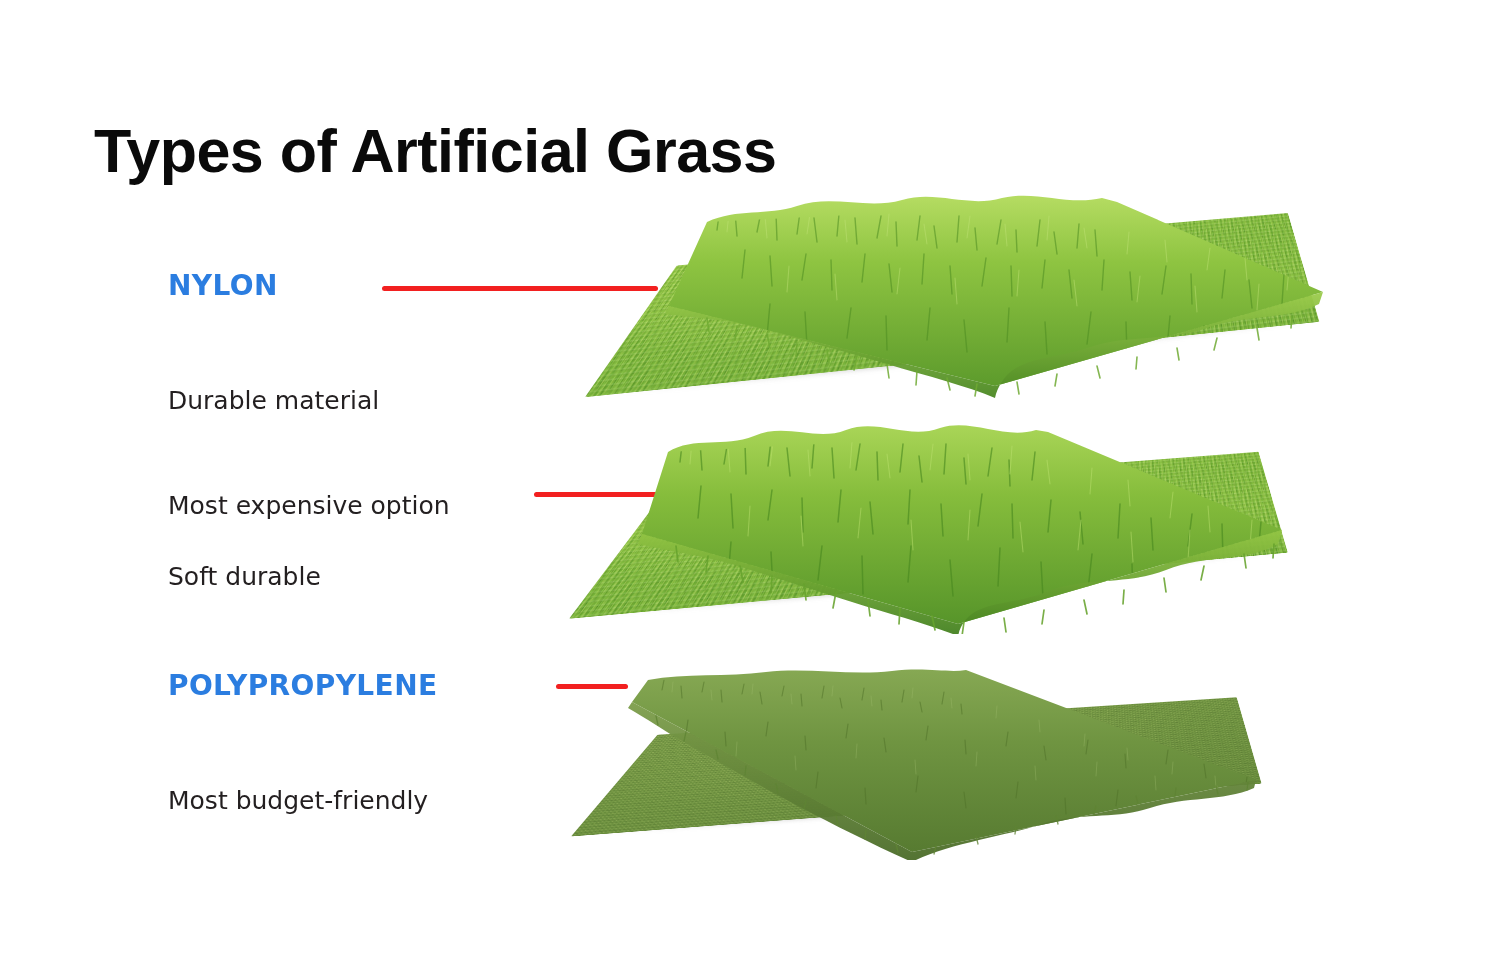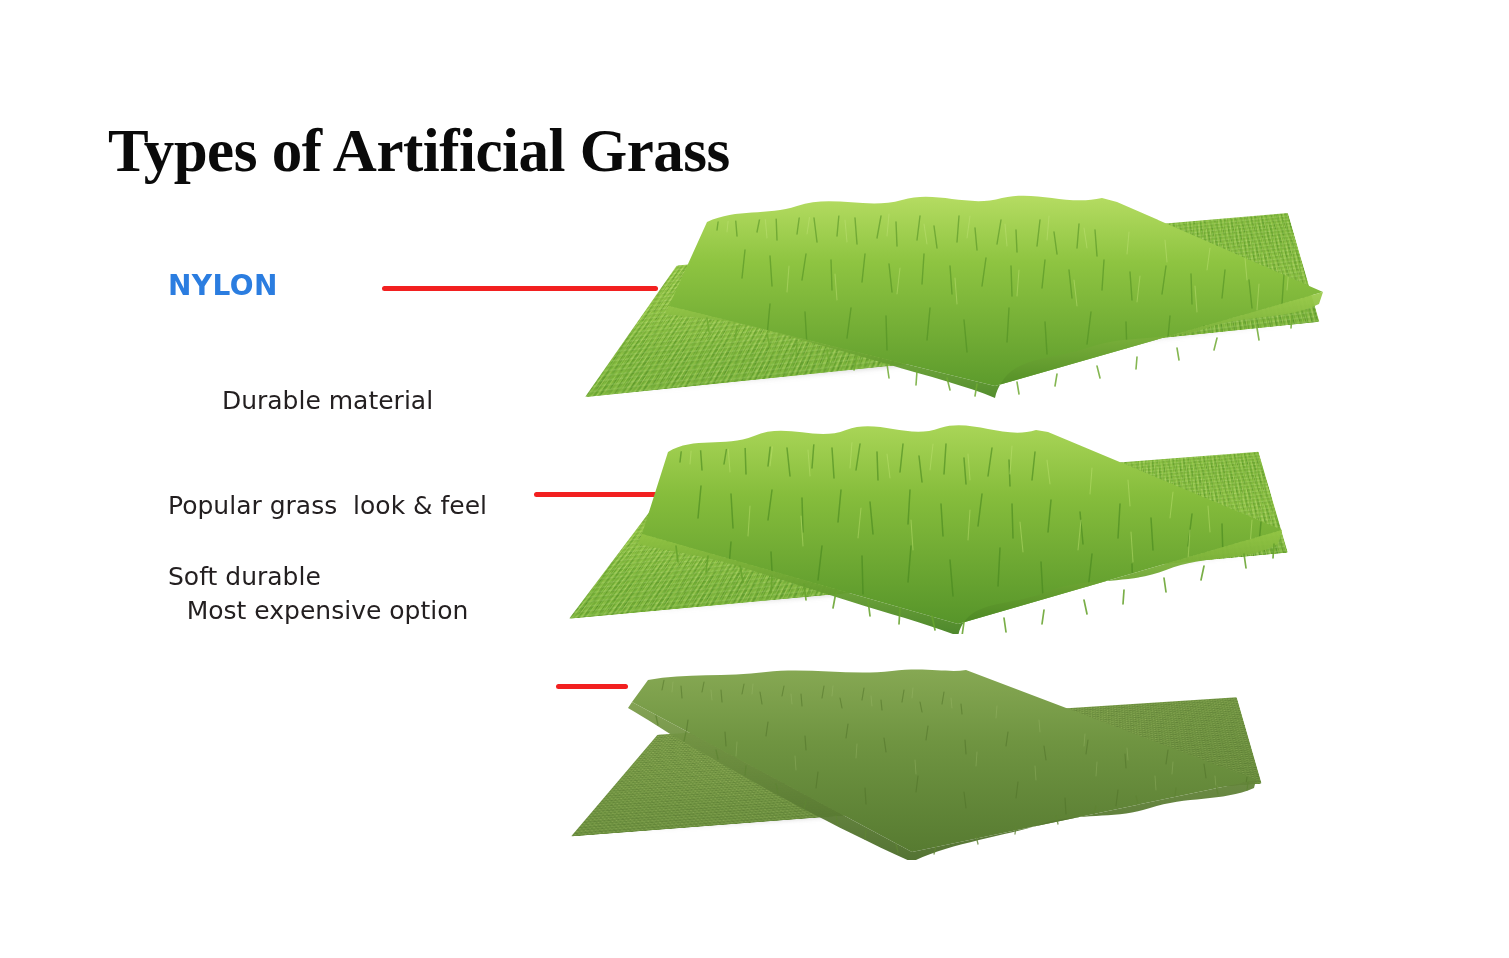--- a/index.html
+++ b/index.html
@@ -12,23 +12,23 @@
     width: 1509px;
     height: 958px;
     background: #ffffff;
     overflow: hidden;
     font-family: "DejaVu Sans", sans-serif;
   }
 
   
   #title {
     position: absolute;
-    left: 108px;
+    left: 94px;
     top: 118px;
-    font-family: Liberation Serif, serif;
+    font-family: Liberation Sans, sans-serif;
     font-weight: bold;
     font-size: 61px;
     line-height: 66px;
     letter-spacing: -0.5px;
     color: #0a0a0a;
     white-space: nowrap;
   }
 
   
   .block { position: absolute; left: 168px; }
@@ -43,21 +43,21 @@
   }
   .block-lines {
     margin-top: 9px;
     font-family: "DejaVu Sans", sans-serif;
     font-weight: 400;
     font-size: 25px;
     line-height: 35px;
     color: #231f20;
     white-space: pre;
   }
-  .block-line { white-space: pre; text-align: center; }
+  .block-line { white-space: pre; }
 
   #block-nylon { top: 268px; }
   #block-polyethylene { top: 480px; }
   #block-polypropylene { top: 668px; }
 
   
   .connector {
     position: absolute;
     height: 5px;
     background: #f22020;
@@ -216,33 +216,34 @@
 <body>
 
 <div id="page">
 
   <div id="title">Types of Artificial Grass</div>
 
   <div class="block" id="block-nylon">
     <div class="block-heading">NYLON</div>
     <div class="block-lines">
       <div class="block-line">Durable material</div>
-      <div class="block-line">Popular grass  look &amp; feel</div>
       <div class="block-line">Most expensive option</div>
     </div>
   </div>
 
   <div class="block" id="block-polyethylene">
     <div class="block-lines">
       <div class="block-line">Soft durable</div>
     </div>
   </div>
 
   <div class="block" id="block-polypropylene">
+    <div class="block-heading">POLYPROPYLENE</div>
     <div class="block-lines">
+      <div class="block-line">Most budget-friendly</div>
       
     </div>
   </div>
 
   <div class="connector" id="connector-1"></div>
   <div class="connector" id="connector-2"></div>
   <div class="connector" id="connector-3"></div>
 
   <div class="slab" id="slab-nylon">
     <div class="slab-inner">

